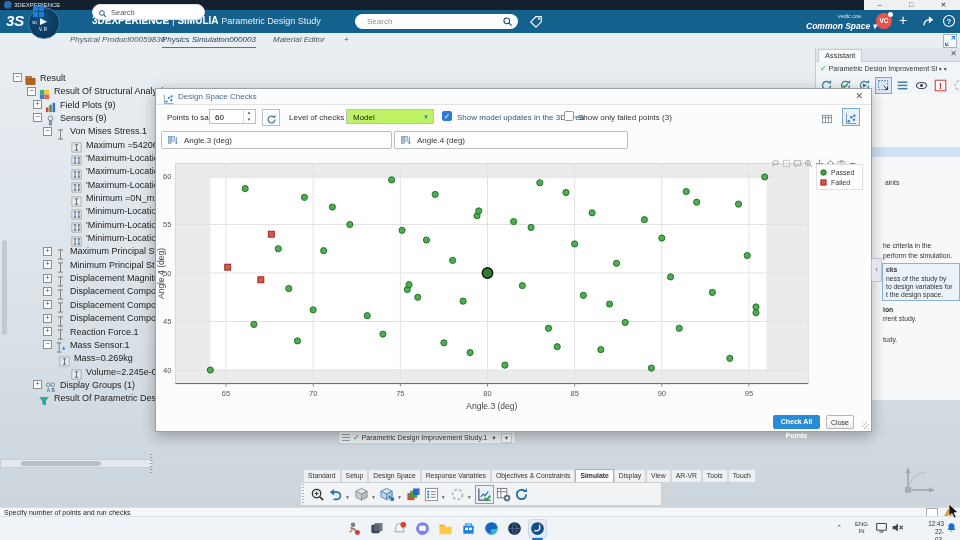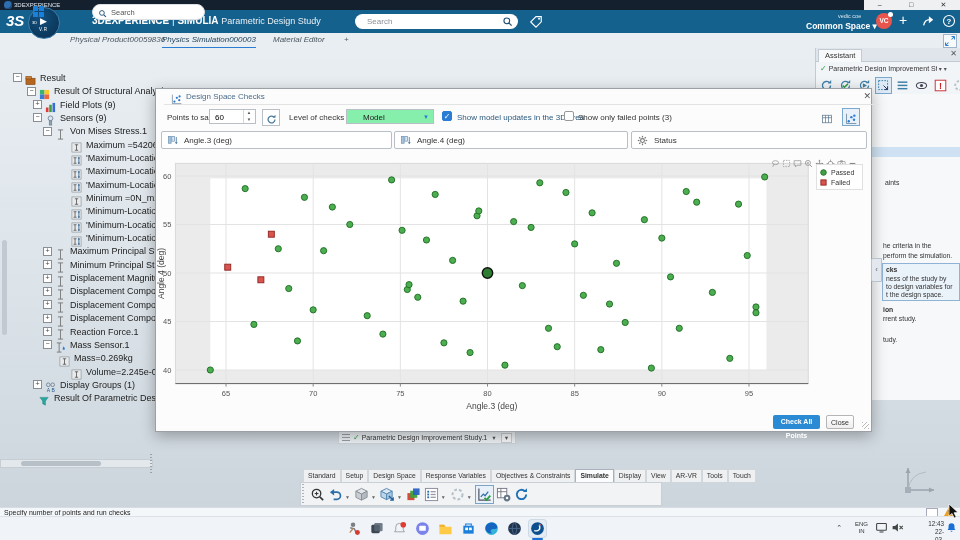--- a/index.html
+++ b/index.html
@@ -19,21 +19,21 @@
   #compass .vr{position:absolute;left:10px;top:19px;font-size:4.5px;letter-spacing:.5px;}
   #compass .d3{position:absolute;left:3px;top:12px;font-size:4px;}
   #brand{position:absolute;left:68px;top:5px;font-size:10px;white-space:nowrap;margin-left:24px;}
   #brand b{font-weight:bold;}
   #brand .thin{font-weight:normal;opacity:.95;}
   #brand .suffix{font-size:9px;opacity:.9;}
   #searchpill{position:absolute;left:355px;top:4px;width:163px;height:15px;background:#fff;border-radius:8px;color:#8a8f96;font-size:8px;line-height:15px;padding-left:12px;box-sizing:border-box;}
   #searchpill .mag{position:absolute;right:5px;top:2px;width:11px;height:11px;}
   #tagicon{position:absolute;left:529px;top:4px;width:14px;height:14px;}
   #orgname{position:absolute;left:838px;top:3px;font-size:5.5px;opacity:.85;}
-  #spacename{position:absolute;left:806px;top:11px;font-size:8.5px;font-weight:bold;white-space:nowrap;}
+  #spacename{position:absolute;left:806px;top:11px;font-size:8.5px;font-weight:bold;white-space:nowrap;font-style:italic;}
   #avatar{position:absolute;left:876px;top:3px;width:16px;height:16px;border-radius:50%;background:#e8554d;color:#fff;font-size:6.5px;text-align:center;line-height:16px;font-weight:bold;}
   #avatar .dot{position:absolute;right:-1px;top:-1px;width:5px;height:5px;border-radius:50%;background:#fff;}
   #plusbtn{position:absolute;left:899px;top:2px;font-size:14px;font-weight:300;}
   #sharebtn{position:absolute;left:921px;top:4px;width:14px;height:14px;}
   #helpbtn{position:absolute;left:942px;top:4px;width:14px;height:14px;}
   
   #tabrow{position:absolute;left:0;top:33px;width:960px;height:15px;background:#e9eef2;border-bottom:1px solid #cfd6dc;font-size:8px;color:#4a5560;}
   .apptab{position:absolute;top:0;height:14px;line-height:14px;font-style:italic;white-space:nowrap;}
   .apptab.active{font-weight:normal;color:#1d3d57;border-bottom:2px solid #2b7cd3;}
   #tab-expand{position:absolute;right:3px;top:1px;width:12px;height:12px;border:1px solid #9fb6c8;background:#f6fafc;}
@@ -63,29 +63,29 @@
   #assistant .icons{position:absolute;left:2px;top:29px;display:flex;gap:2px;}
   #assistant .icons .ib{width:15px;height:15px;border:1px solid transparent;display:flex;align-items:center;justify-content:center;}
   #assistant .icons .ib.active{border-color:#7aa8cc;background:#ddeaf6;}
   #assistant .content{position:absolute;left:0;top:46px;width:145px;height:306px;background:#f6f8fa;}
   .frag{position:absolute;white-space:nowrap;font-size:6.8px;color:#333;}
   #frag-box{position:absolute;left:66px;top:169px;width:76px;height:36px;border:1px solid #8fb3d4;background:#eaf2fa;}
   #assist-selrow{position:absolute;left:4px;top:99px;width:140px;height:10px;background:#cfe2f3;}
   #collapse-handle{position:absolute;left:871px;top:258px;width:9px;height:22px;background:#e2e8ed;border:1px solid #b9c2ca;border-radius:2px 0 0 2px;z-index:6;font-size:8px;color:#667;text-align:center;line-height:22px;}
   
   #dialog{position:absolute;left:155px;top:88px;width:717px;height:344px;background:#fcfcfc;border:1px solid #9aa0a6;box-shadow:0 4px 14px rgba(0,0,0,.3);z-index:5;box-sizing:border-box;}
-  #dlg-title{position:absolute;left:8px;top:0;width:100%;height:15px;border-bottom:1px solid #e3e3e3;text-decoration:underline;}
+  #dlg-title{position:absolute;left:0;top:0;width:100%;height:15px;border-bottom:1px solid #e3e3e3;text-decoration:underline;}
   #dlg-title .ico{position:absolute;left:7px;top:2px;width:11px;height:11px;}
   #dlg-title .txt{position:absolute;left:22px;top:3px;font-size:8px;color:#4a6b8a;}
   #dlg-title .x{position:absolute;right:8px;top:2px;font-size:9px;color:#555;}
   .dlg-label{position:absolute;font-size:8px;color:#333;}
   #spinbox{position:absolute;left:53px;top:20px;width:47px;height:15px;border:1px solid #b9bfc6;background:#fff;font-size:8px;line-height:15px;padding-left:5px;box-sizing:border-box;}
   #spinbox .arr{position:absolute;right:1px;top:0;width:10px;height:13px;font-size:4.5px;color:#555;text-align:center;line-height:6.5px;border-left:1px solid #d7d7d7;}
   #refreshbtn{position:absolute;left:106px;top:20px;width:16px;height:15px;border:1px solid #b9bfc6;background:#fff;text-align:center;}
-  #leveldrop{position:absolute;left:190px;top:20px;width:88px;height:15px;border:1px solid #b9bfc6;background:#86efac;font-size:8px;line-height:15px;padding-left:16px;box-sizing:border-box;color:#222;}
+  #leveldrop{position:absolute;left:190px;top:20px;width:88px;height:15px;border:1px solid #b9bfc6;background:#bef264;font-size:8px;line-height:15px;padding-left:6px;box-sizing:border-box;color:#222;}
   #leveldrop .car{position:absolute;right:4px;top:0;color:#2b7cd3;font-size:6px;}
   .cbx{position:absolute;width:10px;height:10px;border:1px solid #999;background:#fff;box-sizing:border-box;border-radius:2px;}
   .cbx.on{background:#2b7cd3;border-color:#2b7cd3;color:#fff;font-size:8px;line-height:9px;text-align:center;}
   .toggle-ico{position:absolute;top:19px;width:16px;height:16px;border:1px solid transparent;display:flex;align-items:center;justify-content:center;}
   .toggle-ico.active{border-color:#7aa8cc;background:#e8f1fa;}
   .fieldbox{position:absolute;top:42px;height:18px;border:1px solid #b9bfc6;background:#fff;border-radius:2px;box-sizing:border-box;display:flex;align-items:center;font-size:8px;color:#333;}
   .fieldbox .fic{width:11px;height:11px;margin:0 6px 0 5px;}
   #chartwrap{position:absolute;left:0px;top:64px;width:715px;height:258px;}
   #modebar{position:absolute;left:615px;top:1px;display:flex;gap:2px;}
   #modebar span{width:9px;height:9px;display:inline-block;}
@@ -576,36 +576,20 @@
       <span>Angle.3 (deg)</span>
     </div>
     <div class="fieldbox" style="left:238px;width:234px">
       <span class="fic"><svg viewBox="0 0 16 16" width="100%" height="100%">
             <rect x="2" y="2" width="4" height="10" fill="#a8c4da" stroke="#6e93b4"></rect>
             <rect x="7" y="2" width="4" height="7" fill="#d8e6f1" stroke="#6e93b4"></rect>
             <path d="M13.5 3 v8" stroke="#40729e" stroke-width="1.2"></path>
             <path d="M13.5 13.5 L11.5 10.5 h4 z" fill="#40729e"></path>
           </svg></span>
       <span>Angle.4 (deg)</span>
-    </div>
-    <div class="fieldbox" style="left:475px;width:236px">
-      <span class="fic"><svg viewBox="0 0 16 16" width="100%" height="100%">
-            <circle cx="8" cy="8" r="2.8" fill="none" stroke="#777" stroke-width="1.6"></circle>
-            <g stroke="#777" stroke-width="1.8">
-              <line x1="8" y1="1.2" x2="8" y2="3.6"></line>
-              <line x1="8" y1="12.4" x2="8" y2="14.8"></line>
-              <line x1="1.2" y1="8" x2="3.6" y2="8"></line>
-              <line x1="12.4" y1="8" x2="14.8" y2="8"></line>
-              <line x1="3.2" y1="3.2" x2="4.9" y2="4.9"></line>
-              <line x1="11.1" y1="11.1" x2="12.8" y2="12.8"></line>
-              <line x1="12.8" y1="3.2" x2="11.1" y2="4.9"></line>
-              <line x1="4.9" y1="11.1" x2="3.2" y2="12.8"></line>
-            </g>
-          </svg></span>
-      <span>Status</span>
     </div>
 
     <div id="chartwrap">
       <svg id="plot" width="715" height="258" viewBox="0 0 715 258">
           <rect x="19.444300000000027" y="10.390000000000029" width="632.8179000000001" height="220.18999999999994" fill="#ebebeb" stroke="#d8d8d8"></rect>
           <rect x="54.3102999999999" y="25.425" width="556.1127000000001" height="191.575" fill="#ffffff"></rect>
           <line x1="70" y1="10.390000000000029" x2="70" y2="230.57999999999998" stroke="#e3e3e3"></line>
           <line x1="157.165" y1="10.390000000000029" x2="157.165" y2="230.57999999999998" stroke="#e3e3e3"></line>
           <line x1="244.32999999999998" y1="10.390000000000029" x2="244.32999999999998" y2="230.57999999999998" stroke="#e3e3e3"></line>
           <line x1="331.495" y1="10.390000000000029" x2="331.495" y2="230.57999999999998" stroke="#e3e3e3"></line>

